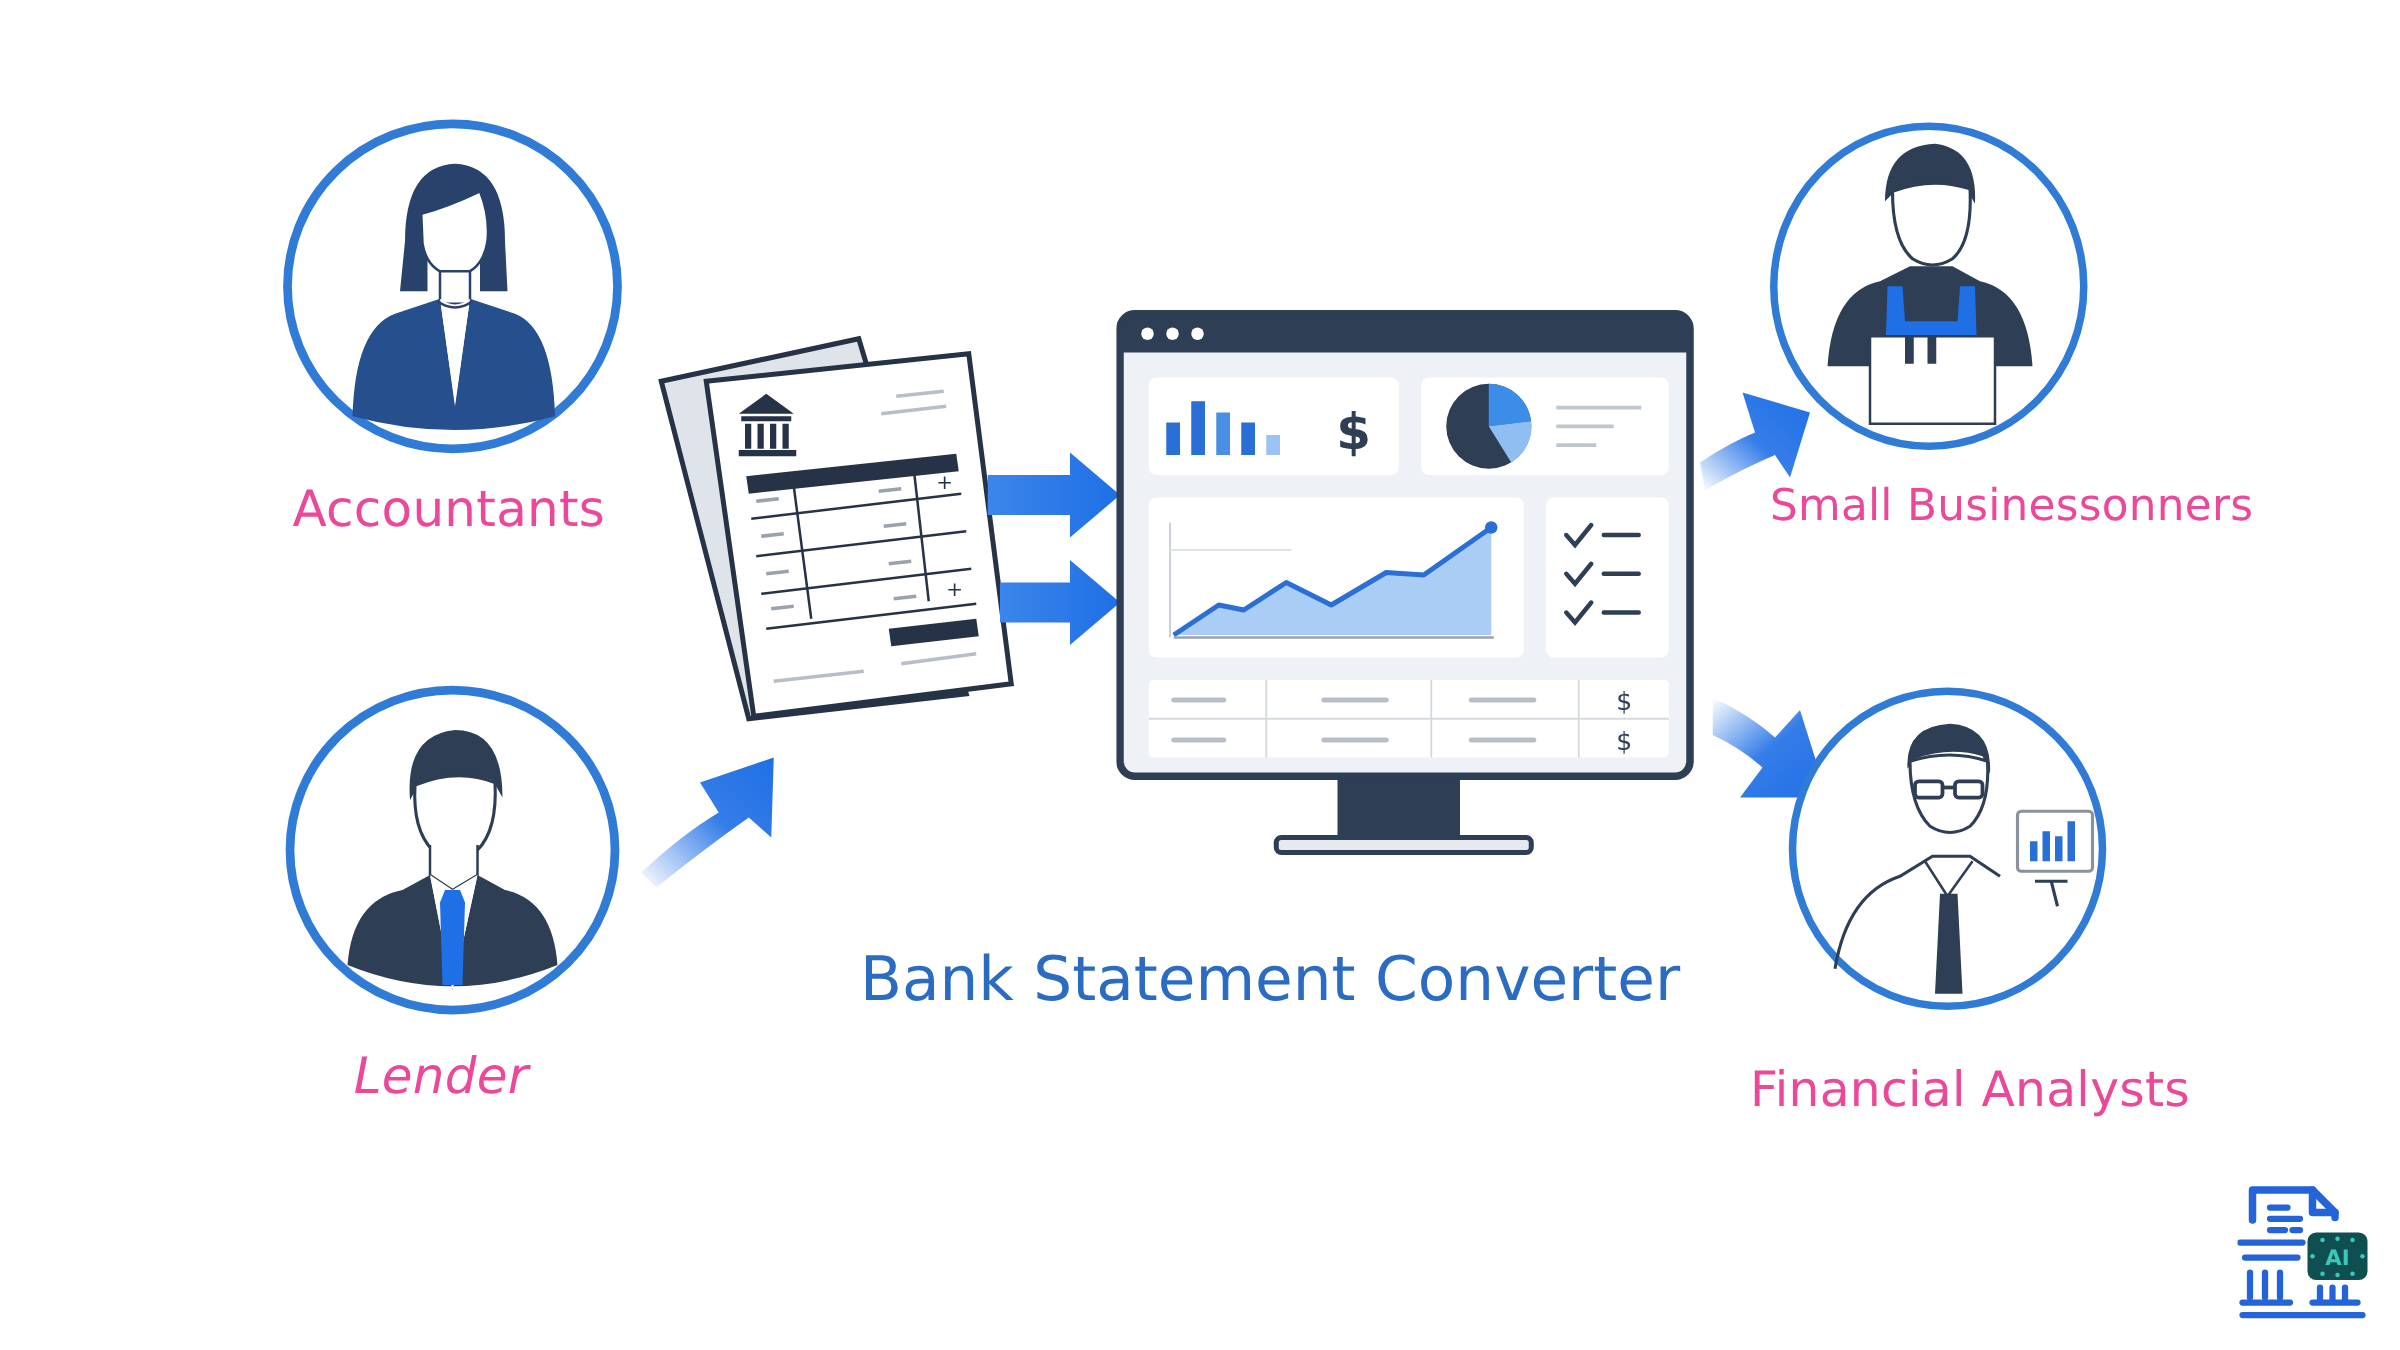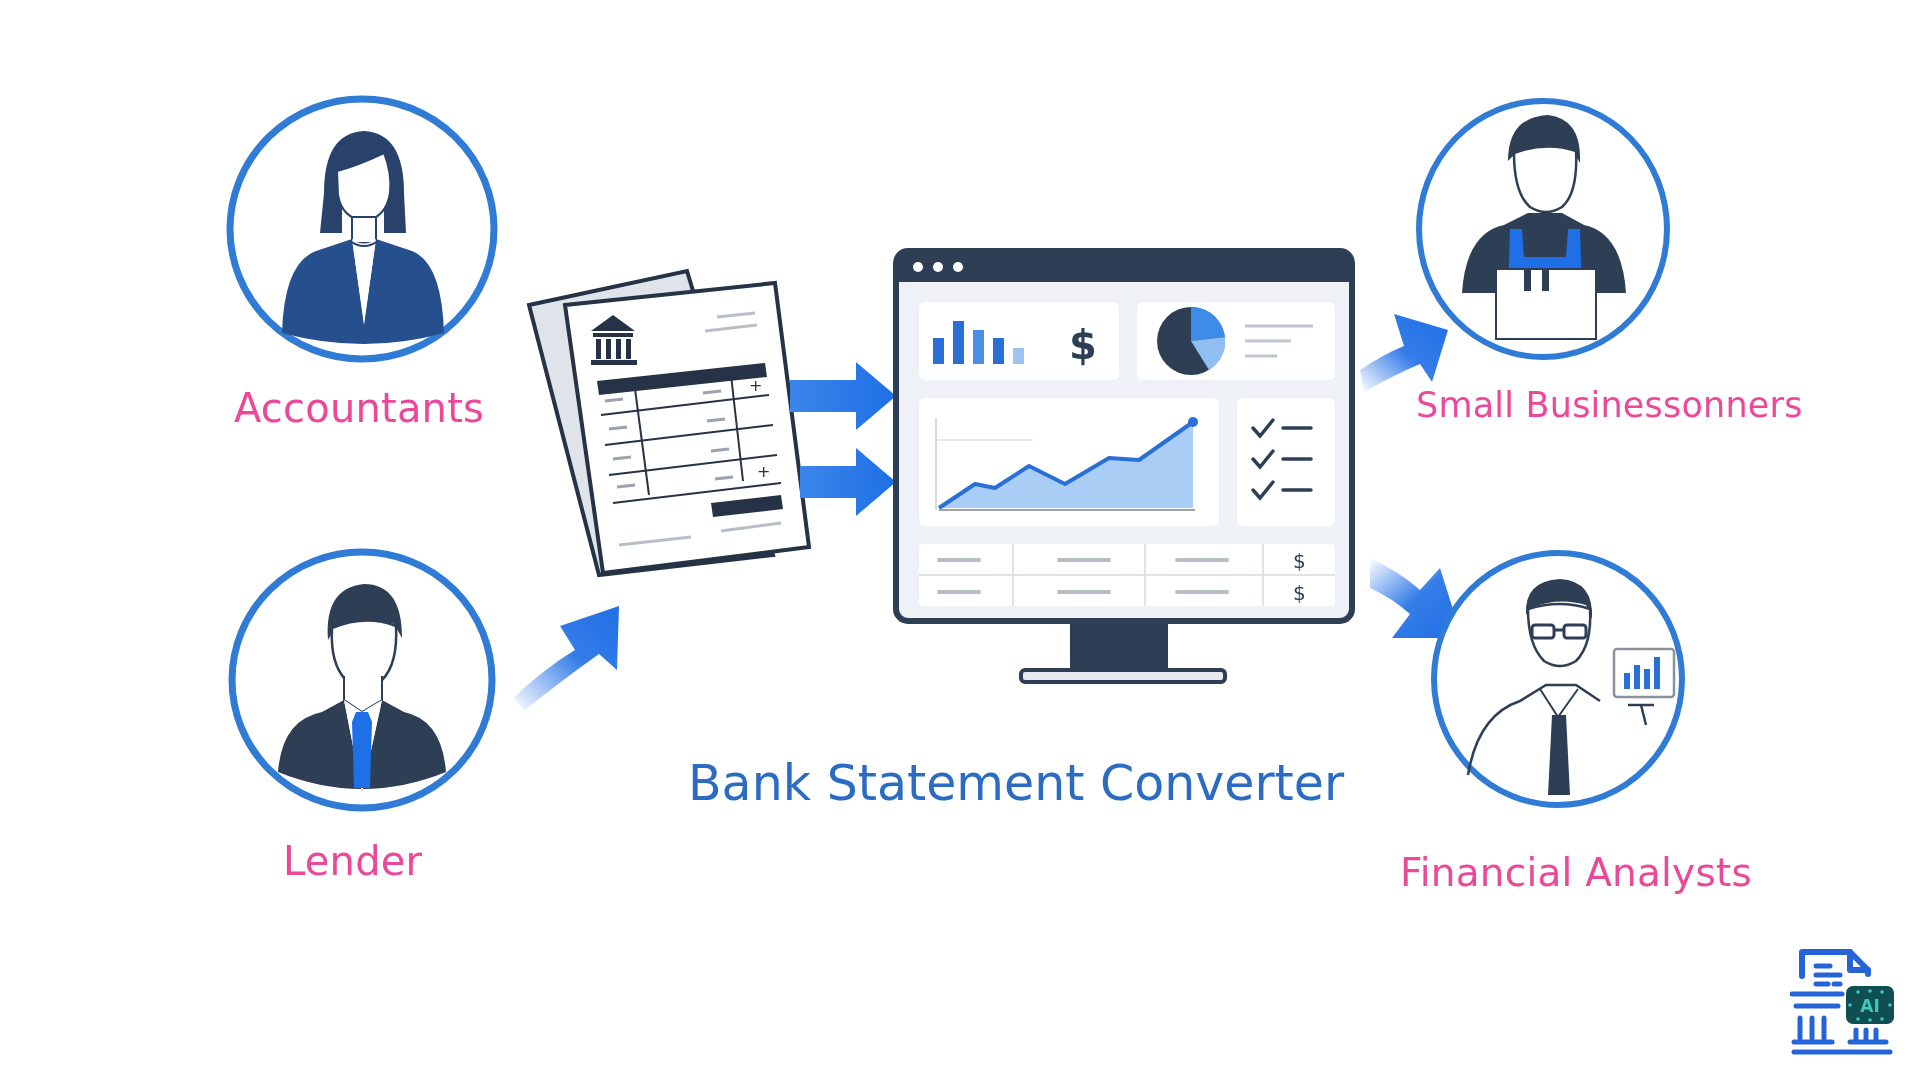--- a/index.html
+++ b/index.html
@@ -39,21 +39,21 @@
     <path d="M106 84 Q140 70 170 82 Q172 120 156 136 Q138 150 120 136 Q104 120 106 84 Z" fill="#fff" stroke="#2d3e55" stroke-width="2.5"></path>
 
     <path d="M118 132 L118 156 L136 168 L156 156 L156 132" fill="#fff" stroke="#2d3e55" stroke-width="2"></path>
 
     <path d="M52 228 Q56 176 96 168 L118 156 L136 248 L156 156 L178 168 Q216 176 220 228 Q136 262 52 228 Z" fill="#2d3e55"></path>
     <path d="M118 156 L136 248 L156 156 L136 168 Z" fill="#fff"></path>
 
     <path d="M130 168 L142 168 L146 178 L144 244 L128 244 L126 178 Z" fill="#1f6fe6"></path>
   </svg>
 </div>
-<div class="label" style="left:283px;top:838px;">Lender</div>
+<div class="label" style="left:283px;top:838px;font-style:italic;">Lender</div>
 
 <div class="abs" style="left:505px;top:598px;width:120px;height:120px;">
   <svg width="120" height="120" viewBox="0 0 120 120">
     <defs>
       <linearGradient id="g1" x1="0" y1="1" x2="1" y2="0">
         <stop offset="0" stop-color="#1f6fe6" stop-opacity="0"></stop>
         <stop offset="0.55" stop-color="#1f6fe6" stop-opacity="0.9"></stop>
         <stop offset="1" stop-color="#1f6fe6"></stop>
       </linearGradient>
     </defs>

